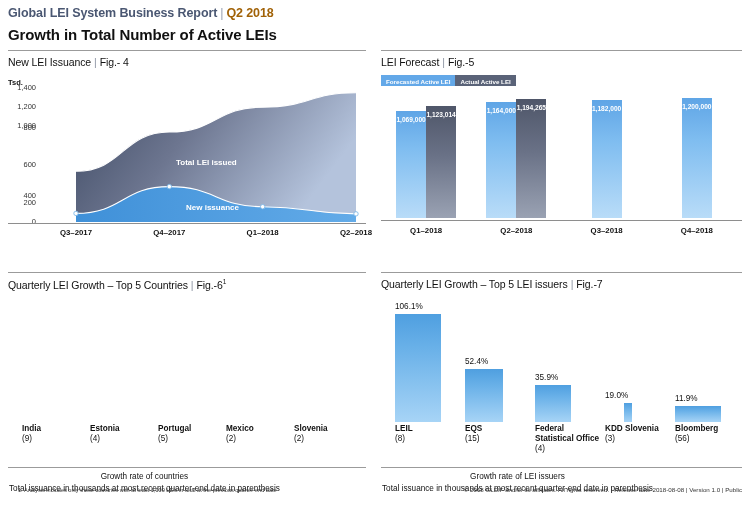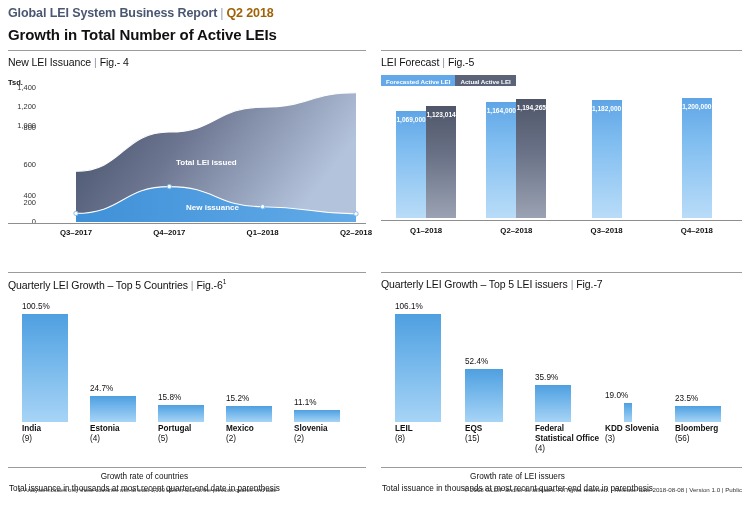--- a/index.html
+++ b/index.html
@@ -182,42 +182,20 @@
         <span style="left: 315.875px;">Q4–2018</span>
       </div>
   </div>
 
   <div class="panel" id="fig6">
     <div class="rule"></div>
     <div class="panel-title">
       <span>Quarterly LEI Growth – Top 5 Countries</span><span class="sep">|</span><span>Fig.-6</span><sup>1</sup>
     </div>
 
-    <div class="plot67" id="f6-plot">
-        <div class="col" style="left: 0px; width: 46px;">
-          <div class="pct">100.5%</div>
-          <div class="bar" style="height: 108px;"></div>
-        </div>
-        <div class="col" style="left: 68px; width: 46px;">
-          <div class="pct">24.7%</div>
-          <div class="bar" style="height: 26px;"></div>
-        </div>
-        <div class="col" style="left: 136px; width: 46px;">
-          <div class="pct">15.8%</div>
-          <div class="bar" style="height: 17px;"></div>
-        </div>
-        <div class="col" style="left: 204px; width: 46px;">
-          <div class="pct">15.2%</div>
-          <div class="bar" style="height: 16px;"></div>
-        </div>
-        <div class="col" style="left: 272px; width: 46px;">
-          <div class="pct">11.1%</div>
-          <div class="bar" style="height: 12px;"></div>
-        </div>
-      </div>
     <div class="cat67" id="f6-cats">
         <div class="cat" style="left: 0px; width: 65px;"><span>India</span><span class="cnt">(9)</span></div>
         <div class="cat" style="left: 68px; width: 65px;"><span>Estonia</span><span class="cnt">(4)</span></div>
         <div class="cat" style="left: 136px; width: 65px;"><span>Portugal</span><span class="cnt">(5)</span></div>
         <div class="cat" style="left: 204px; width: 65px;"><span>Mexico</span><span class="cnt">(2)</span></div>
         <div class="cat" style="left: 272px; width: 65px;"><span>Slovenia</span><span class="cnt">(2)</span></div>
       </div>
 
     <div class="cap-rule"></div>
     <div class="caption">
@@ -243,21 +221,21 @@
         </div>
         <div class="col" style="left: 140px; width: 36px;">
           <div class="pct">35.9%</div>
           <div class="bar" style="height: 37px;"></div>
         </div>
         <div class="col" style="left: 210px; width: 27px; padding-left: 19px;">
           <div class="pct">19.0%</div>
           <div class="bar" style="height: 19px;"></div>
         </div>
         <div class="col" style="left: 280px; width: 46px;">
-          <div class="pct">23.5%</div>
+          <div class="pct">11.9%</div>
           <div class="bar" style="height: 16px;"></div>
         </div>
       </div>
     <div class="cat67" id="f7-cats">
         <div class="cat" style="left: 0px; width: 67px;"><span>LEIL</span><span class="cnt">(8)</span></div>
         <div class="cat" style="left: 70px; width: 67px;"><span>EQS</span><span class="cnt">(15)</span></div>
         <div class="cat" style="left: 140px; width: 67px;"><span>Federal Statistical Office</span><span class="cnt">(4)</span></div>
         <div class="cat" style="left: 210px; width: 67px;"><span>KDD Slovenia</span><span class="cnt">(3)</span></div>
         <div class="cat" style="left: 280px; width: 67px;"><span>Bloomberg</span><span class="cnt">(56)</span></div>
       </div>

